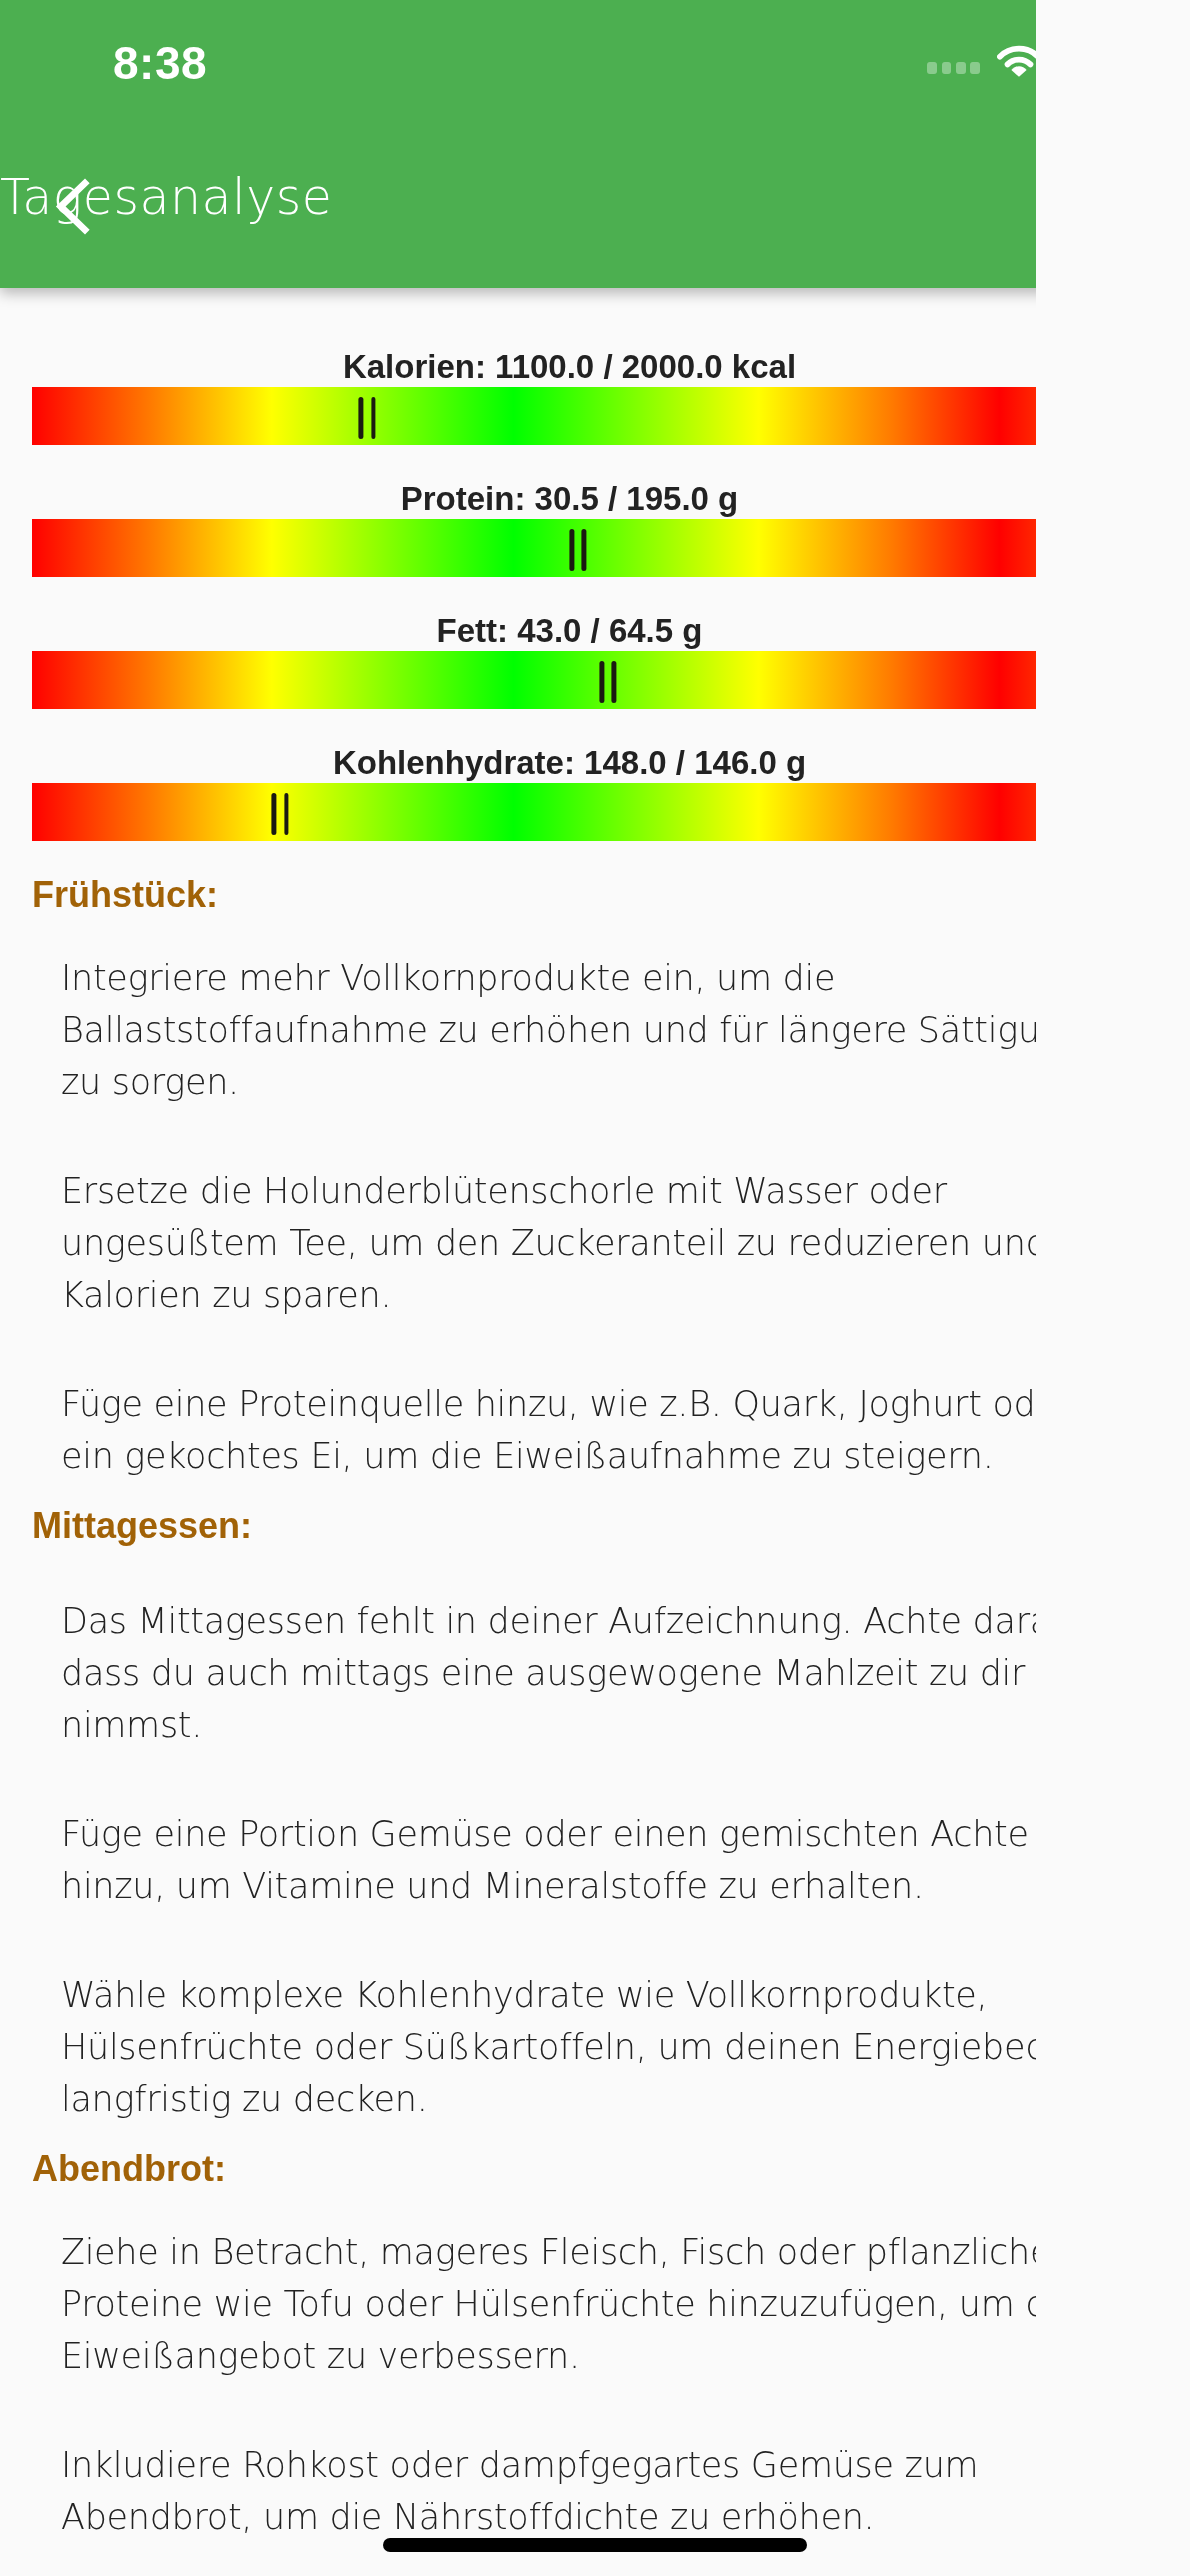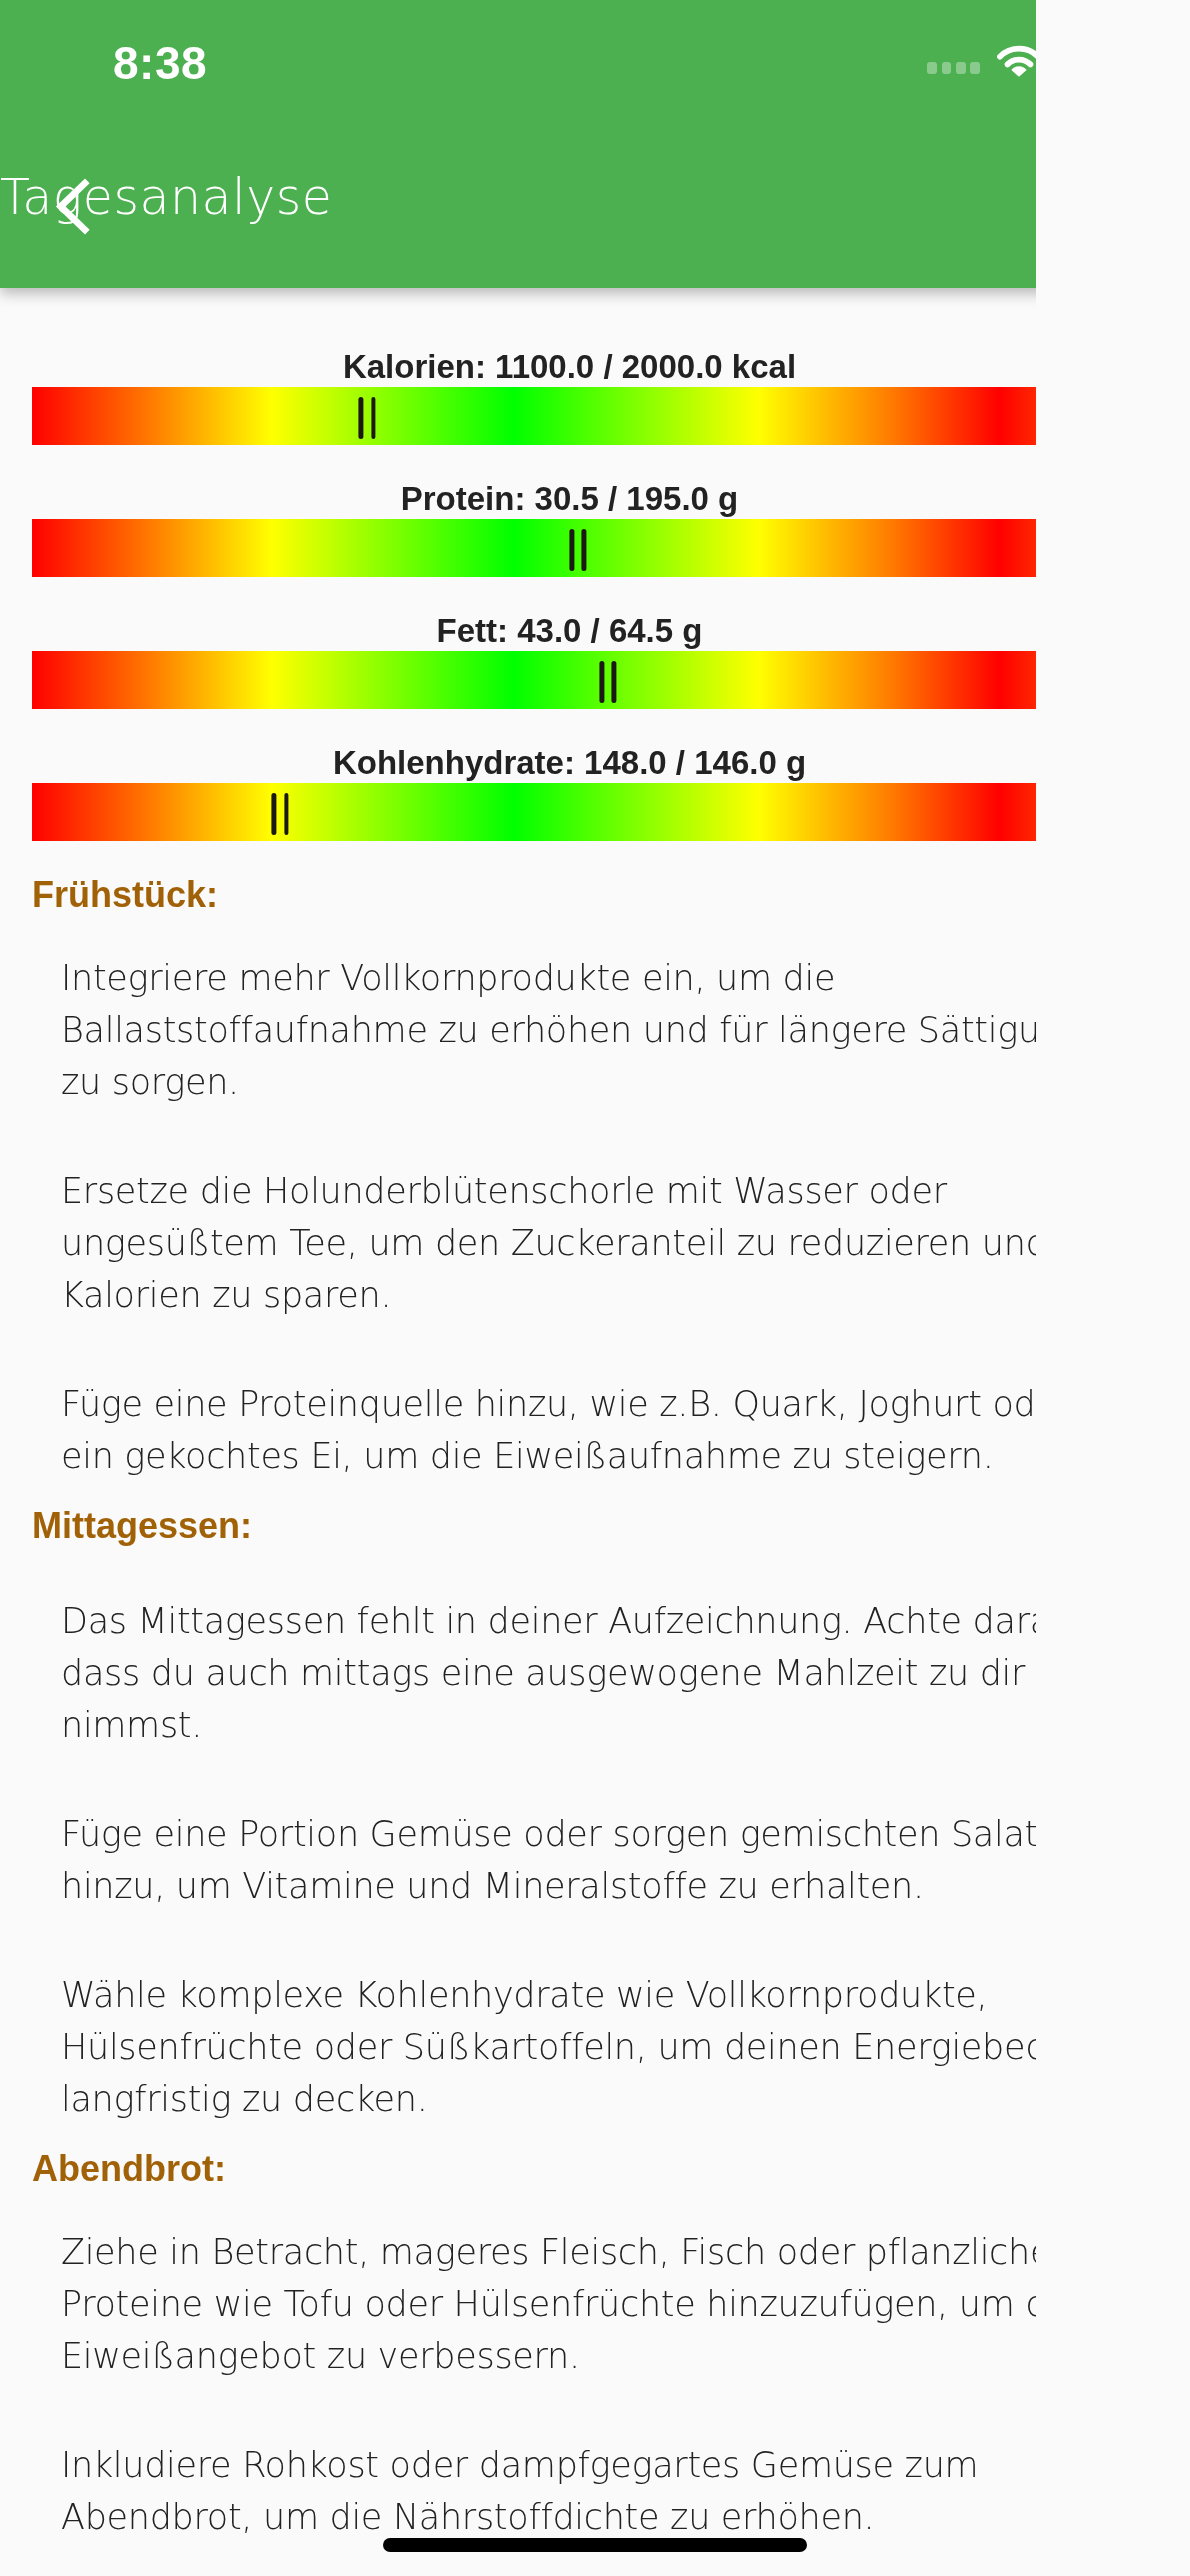--- a/index.html
+++ b/index.html
@@ -236,21 +236,21 @@
       </div>
     </div>
 
     <div class="section-title" style="margin-top:33px;">Frühstück:</div>
     <div class="tip" style="margin-top:36px;">Integriere mehr Vollkornprodukte ein, um die Ballaststoffaufnahme zu erhöhen und für längere Sättigung zu sorgen.</div>
     <div class="tip" style="margin-top:57px;">Ersetze die Holunderblütenschorle mit Wasser oder ungesüßtem Tee, um den Zuckeranteil zu reduzieren und Kalorien zu sparen.</div>
     <div class="tip" style="margin-top:57px;">Füge eine Proteinquelle hinzu, wie z.B. Quark, Joghurt oder ein gekochtes Ei, um die Eiweißaufnahme zu steigern.</div>
 
     <div class="section-title" style="margin-top:23px;">Mittagessen:</div>
     <div class="tip" style="margin-top:48px;">Das Mittagessen fehlt in deiner Aufzeichnung. Achte darauf, dass du auch mittags eine ausgewogene Mahlzeit zu dir nimmst.</div>
-    <div class="tip" style="margin-top:57px;">Füge eine Portion Gemüse oder sorgen gemischten Salat hinzu, um Vitamine und Mineralstoffe zu erhalten.</div>
+    <div class="tip" style="margin-top:57px;">Füge eine Portion Gemüse oder einen gemischten Achte hinzu, um Vitamine und Mineralstoffe zu erhalten.</div>
     <div class="tip" style="margin-top:57px;">Wähle komplexe Kohlenhydrate wie Vollkornprodukte, Hülsenfrüchte oder Süßkartoffeln, um deinen Energiebedarf langfristig zu decken.</div>
 
     <div class="section-title" style="margin-top:23px;">Abendbrot:</div>
     <div class="tip" style="margin-top:36px;">Ziehe in Betracht, mageres Fleisch, Fisch oder pflanzliche Proteine wie Tofu oder Hülsenfrüchte hinzuzufügen, um das Eiweißangebot zu verbessern.</div>
     <div class="tip" style="margin-top:57px;">Inkludiere Rohkost oder dampfgegartes Gemüse zum Abendbrot, um die Nährstoffdichte zu erhöhen.</div>
   </div>
 
   <div class="home-indicator"></div>
 </div>
 

